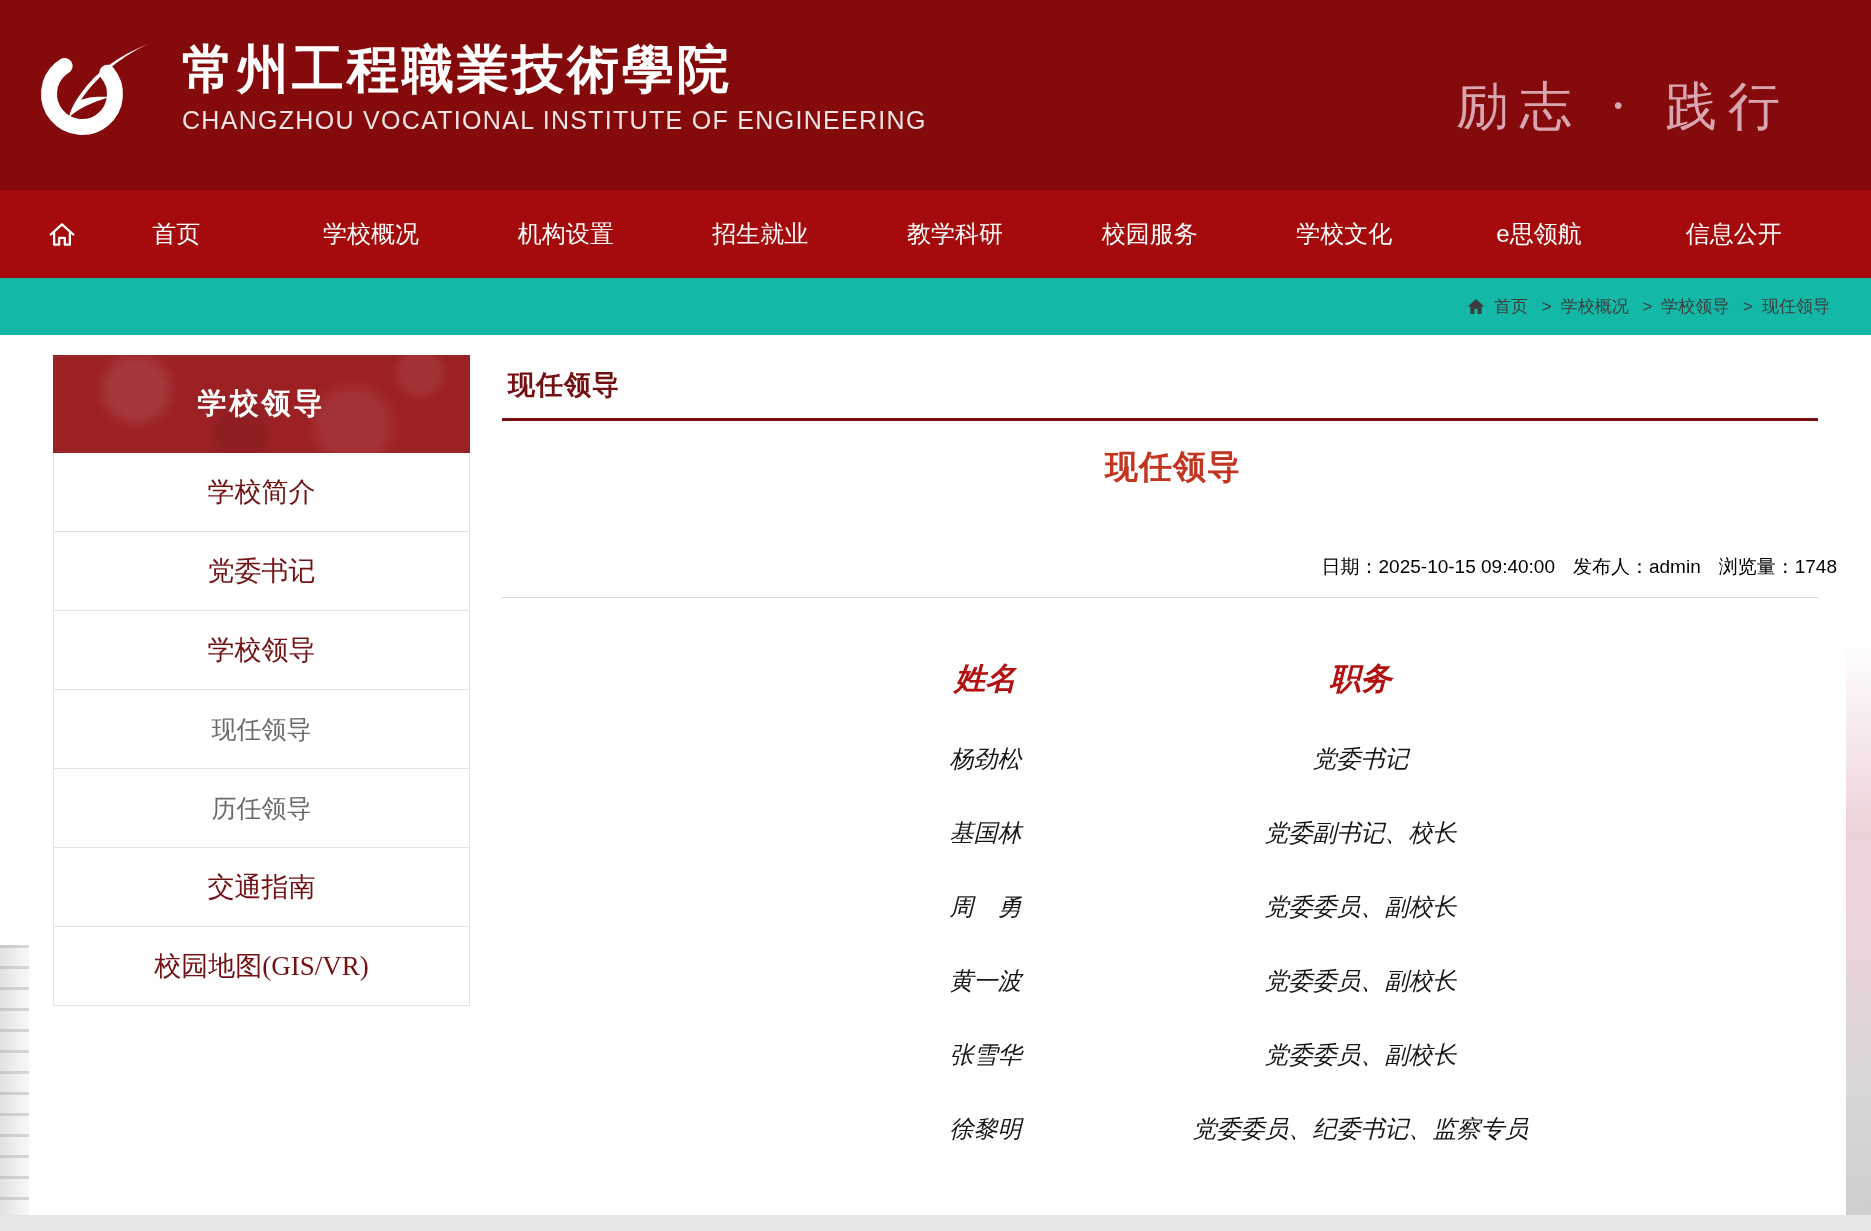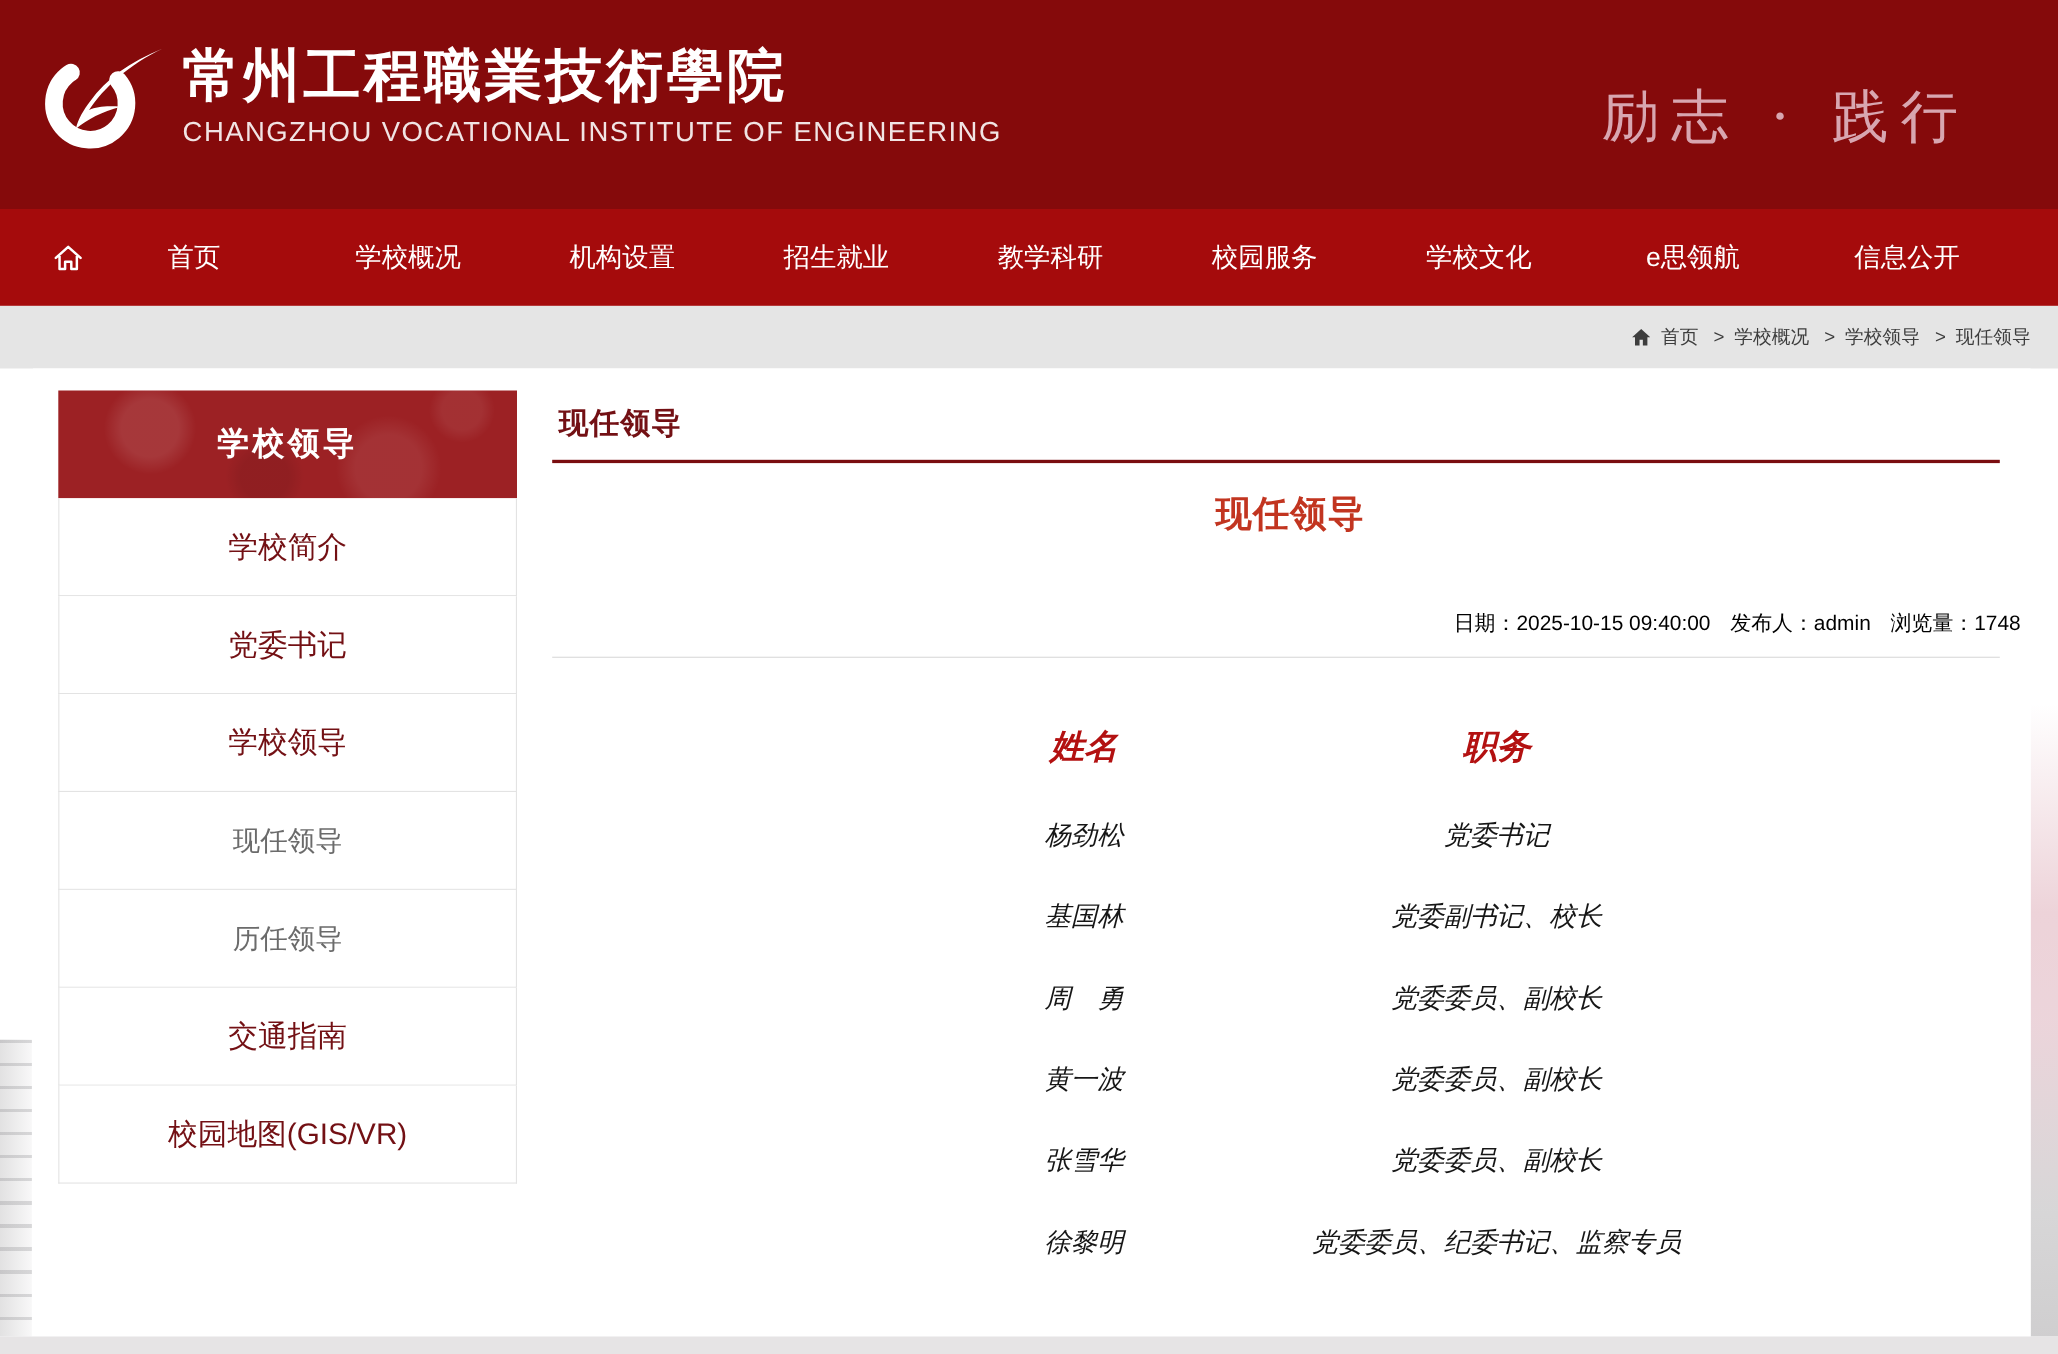--- a/index.html
+++ b/index.html
@@ -33,21 +33,21 @@
   }
 
   
   .site-header {
     position:relative; height:190px;
     background:var(--header-bg,#850a0b);
     z-index:2;
   }
   .brand { position:absolute; left:30px; top:42px; display:flex; align-items:flex-start; }
   .logo-mark { width:124px; height:96px; flex:0 0 auto; }
-  .brand-text { margin-left:12px; padding-top:0; }
+  .brand-text { margin-left:28px; padding-top:0; }
   .brand-cn {
     font-family:"DejaVu Serif", serif;
     font-size:52px; font-weight:bold; color:#ffffff;
     letter-spacing:3px; line-height:1.05; white-space:nowrap;
   }
   .brand-en {
     margin-top:9px; font-size:25px; letter-spacing:1.3px;
     color:#f1e4e4; white-space:nowrap;
   }
   .motto {
@@ -65,23 +65,23 @@
   }
   .nav-home { width:34px; display:flex; align-items:center; justify-content:center; cursor:pointer; }
   .nav-items { flex:1; display:flex; align-items:center; }
   .nav-item {
     flex:1; text-align:center; color:#ffffff; font-size:24px;
     text-decoration:none; cursor:pointer; white-space:nowrap;
   }
 
   
   .crumb-band {
-    height:57px; background:#e5e5e5;
+    height:57px; background:#14b8a6;
     display:flex; align-items:center; justify-content:flex-end;
-    padding-right:25px; font-size:17px; color:#3d3d3d;
+    padding-right:41px; font-size:17px; color:#3d3d3d;
     position:relative; z-index:1;
   }
   .crumb-home { display:flex; align-items:center; margin-right:9px; }
   .crumbs { display:flex; align-items:center; }
   .crumb-link { color:#3d3d3d; text-decoration:none; cursor:pointer; }
   .crumb-sep { margin:0 9px; color:#3d3d3d; }
   .crumb-unit:last-child .crumb-sep { display:none; }
 
   
   .page-body {
@@ -99,23 +99,23 @@
     background-color:var(--sidebar-header-bg,#9c2124);
     background-image:
       radial-gradient(circle at 20% 35%, rgba(255,255,255,.10) 0 26px, transparent 42px),
       radial-gradient(circle at 72% 72%, rgba(255,255,255,.08) 0 30px, transparent 48px),
       radial-gradient(circle at 88% 18%, rgba(255,255,255,.07) 0 18px, transparent 30px),
       radial-gradient(circle at 45% 80%, rgba(0,0,0,.08) 0 22px, transparent 36px);
     color:#ffffff; font-size:29px; letter-spacing:3px; font-weight:bold;
   }
   .sidebar-menu { list-style:none; }
   .sidebar-menu li {
-    height:89px; display:flex; align-items:center; justify-content:center;
+    height:79px; display:flex; align-items:center; justify-content:center;
     border:1px solid #e3e3e3; border-top:none;
-    background:#ffffff; cursor:pointer; white-space:nowrap;
+    background:#ffffff; cursor:pointer; white-space:nowrap;font-family:Liberation Serif, serif;
   }
   .sidebar-menu li.main { color:var(--accent-dark-red,#6e1315); font-size:27px; }
   .sidebar-menu li.sub  { color:#6b6b6b; font-size:25px; }
 
   
   .content { flex:1; margin-left:30px; padding-top:32px; min-width:0; }
   .section-title {
     font-size:27px; font-weight:bold; color:var(--accent-dark-red,#7a1114);
     padding-left:8px; letter-spacing:1px;
   }

